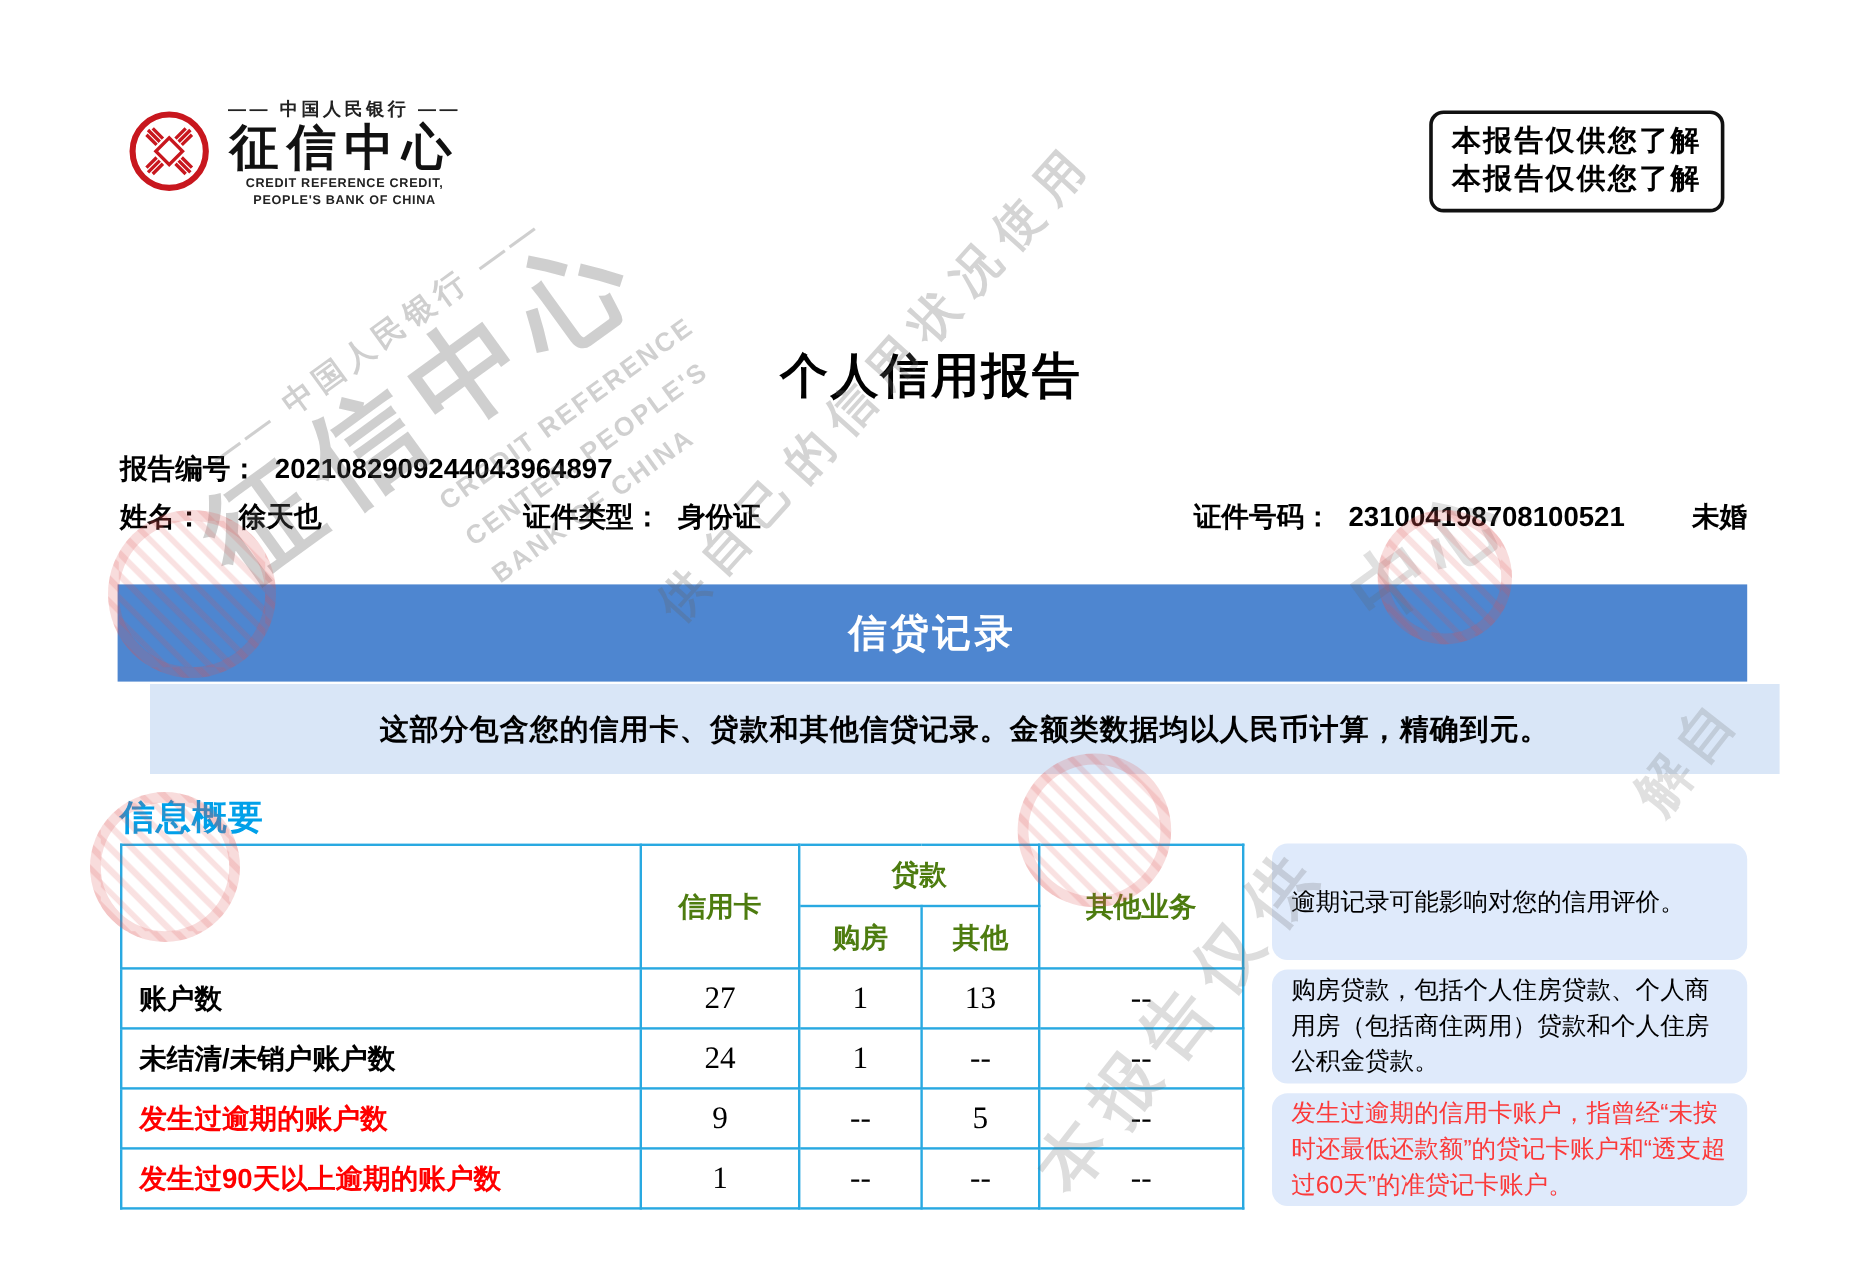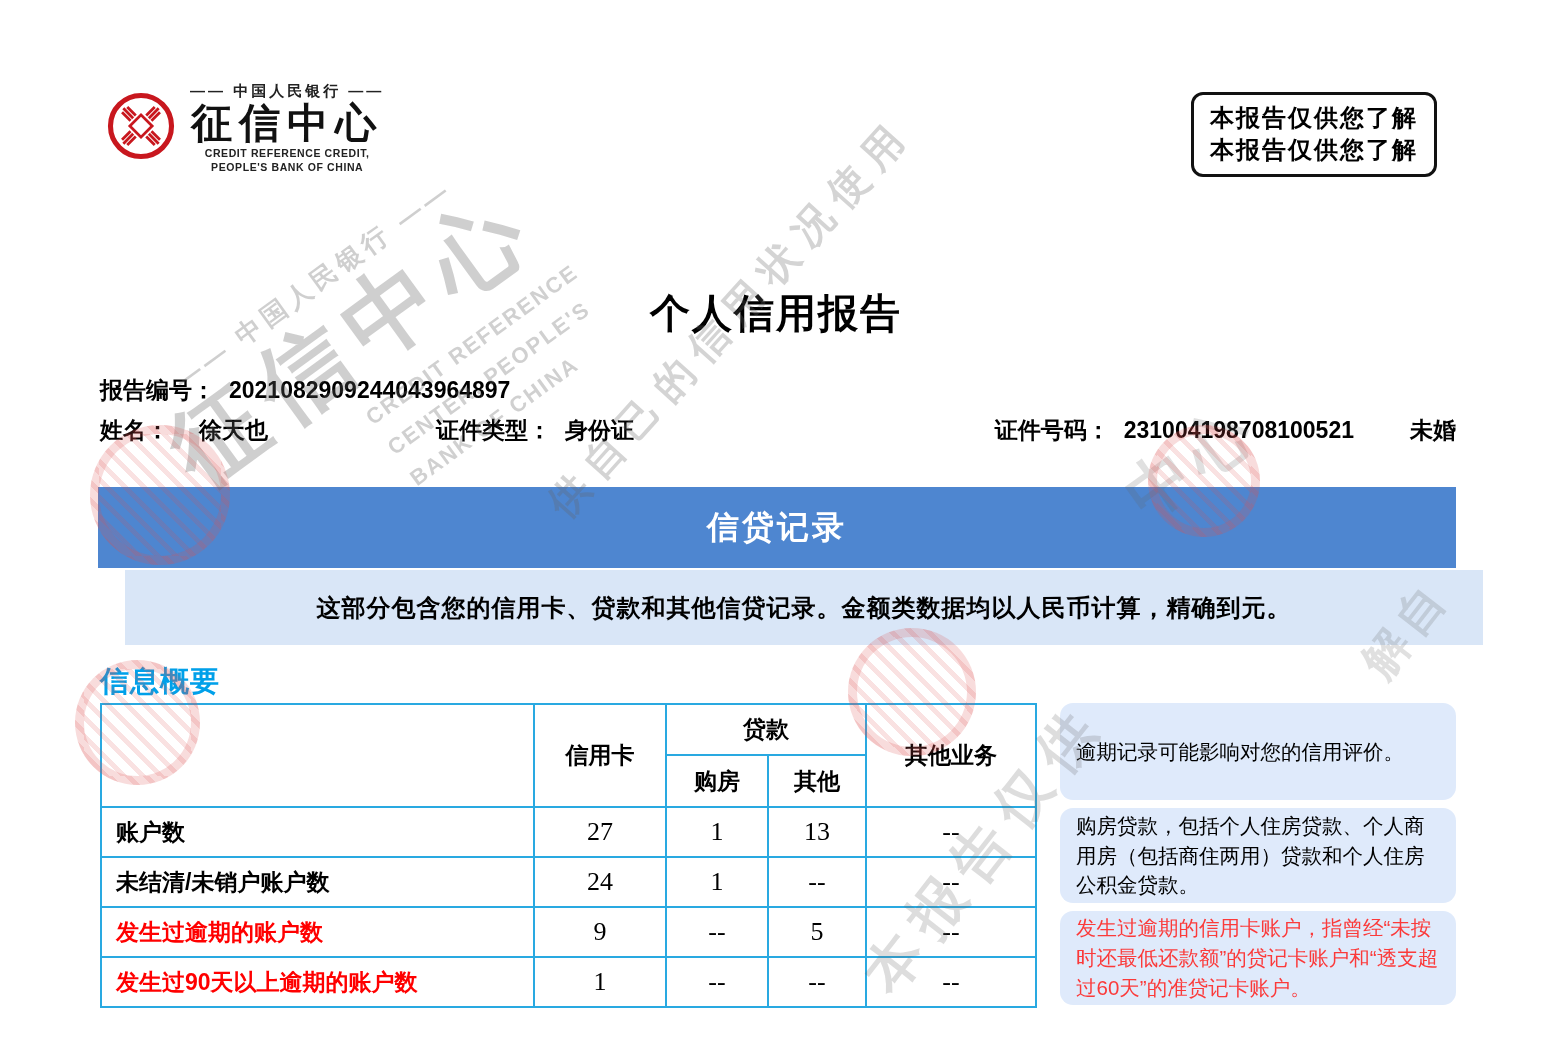--- a/index.html
+++ b/index.html
@@ -42,21 +42,21 @@
     display:flex; align-items:center; justify-content:center; font-size:24px; font-weight:bold;
     color:#000; letter-spacing:1px;margin-left:27px; }
 
   
   .summary-heading { position:absolute; left:100px; top:662px; font-size:29px; font-weight:bold;
     color:#00A0E9; letter-spacing:1px; }
 
   
   .summary-table { position:absolute; left:100px; top:703px; border-collapse:collapse; table-layout:fixed; background:transparent; }
   .summary-table th, .summary-table td { border:2px solid #29A9E1; }
-  .summary-table th { font-size:23px; font-weight:bold; color:#000000; text-align:center; }
+  .summary-table th { font-size:23px; font-weight:bold; color:#4d7c0f; text-align:center; }
   .c-label { width:433px; }
   .c-card { width:132px;border-radius:22px; }
   .c-house { width:102px; }
   .c-other { width:98px; }
   .c-biz { width:170px; }
   .tr-h1 th { height:51px; }
   .tr-h2 th { height:52px; }
   .summary-table tbody tr { height:50px; }
   .td-label { font-size:23px; font-weight:bold; color:#000; padding-left:14px; text-align:left; }
   .td-num { font-family:"Liberation Serif", serif; font-size:26px; color:#000; text-align:center; }

